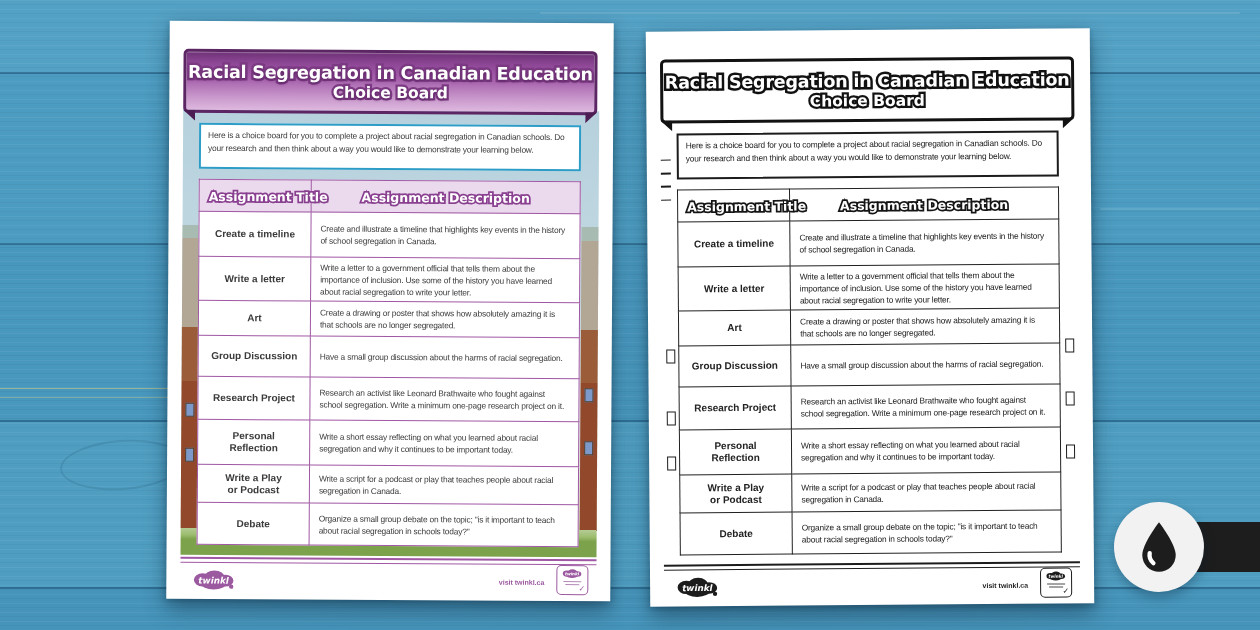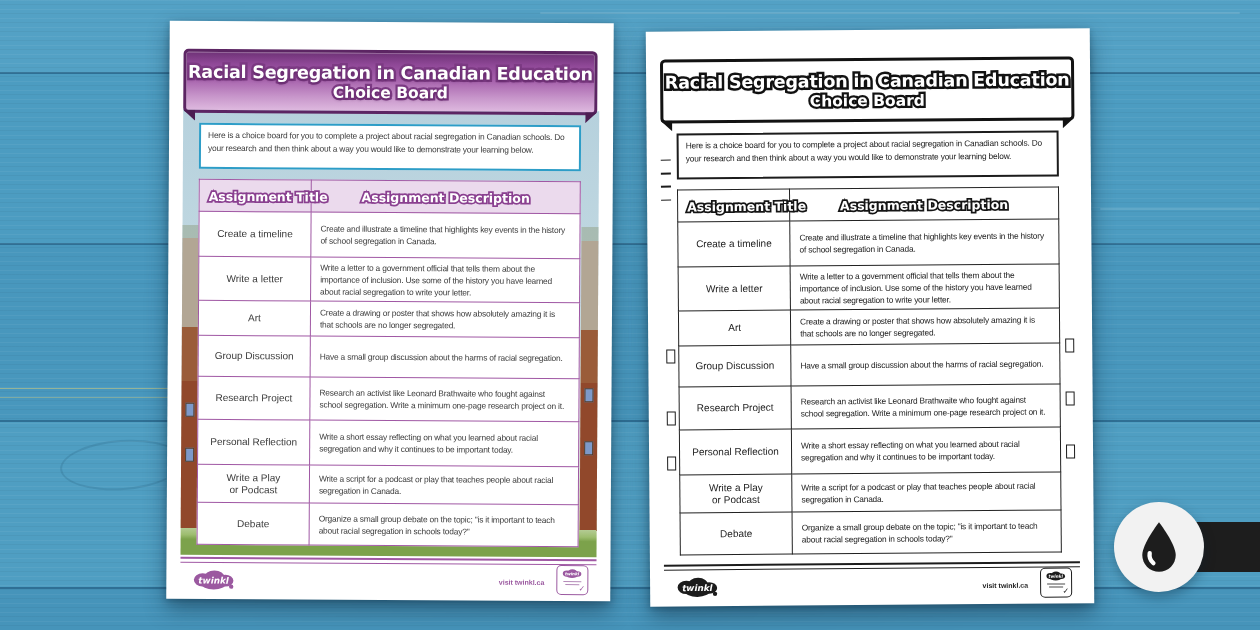--- a/index.html
+++ b/index.html
@@ -80,21 +80,21 @@
   .tbl .c1{width:112px;text-align:center;}
   .tbl tr:nth-child(1){height:32px;} .tbl tr:nth-child(2){height:45px;}
   .tbl tr:nth-child(3){height:44px;} .tbl tr:nth-child(4){height:35px;}
   .tbl tr:nth-child(5){height:41px;} .tbl tr:nth-child(6){height:43px;}
   .tbl tr:nth-child(7){height:45px;} .tbl tr:nth-child(8){height:38px;}
   .tbl tr:nth-child(9){height:42px;}
   .color .hrow th{background:#ebdaed;}
   .bw .hrow th{background:#fff;}
   .hcell{font-size:12.5px;-webkit-text-stroke:3.5px #8a4090;}
   .bw .hcell{-webkit-text-stroke-color:#151515;}
-  .rowtitle{font-weight:normal;font-size:10px;color:#3b3b3b;line-height:12px;}
+  .rowtitle{font-weight:bold;font-size:10px;color:#3b3b3b;line-height:12px;}
   .rowdesc{font-size:8.4px;line-height:12px;letter-spacing:-.2px;color:#3c3c3c;text-align:left;}
   .bw .rowtitle,.bw .rowdesc{color:#232323;}
 
   
   .rule1{position:absolute;left:14px;right:14px;bottom:40px;height:2px;z-index:2;}
   .rule2{position:absolute;left:14px;right:14px;bottom:36px;height:1px;z-index:2;}
   .color .rule1,.color .rule2{background:#a058a4;}
   .bw .rule1,.bw .rule2{background:#1c1c1c;}
   .foot{position:absolute;left:14px;right:14px;bottom:3px;height:31px;z-index:2;}
   .cloudlogo{position:absolute;left:12px;top:3px;width:44px;height:24px;}

